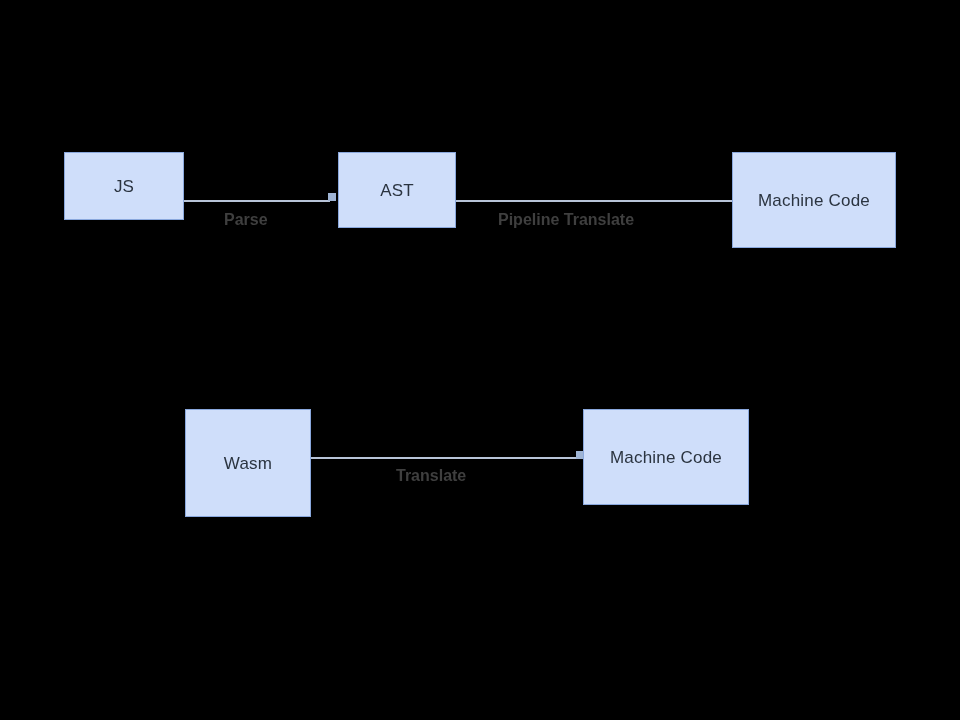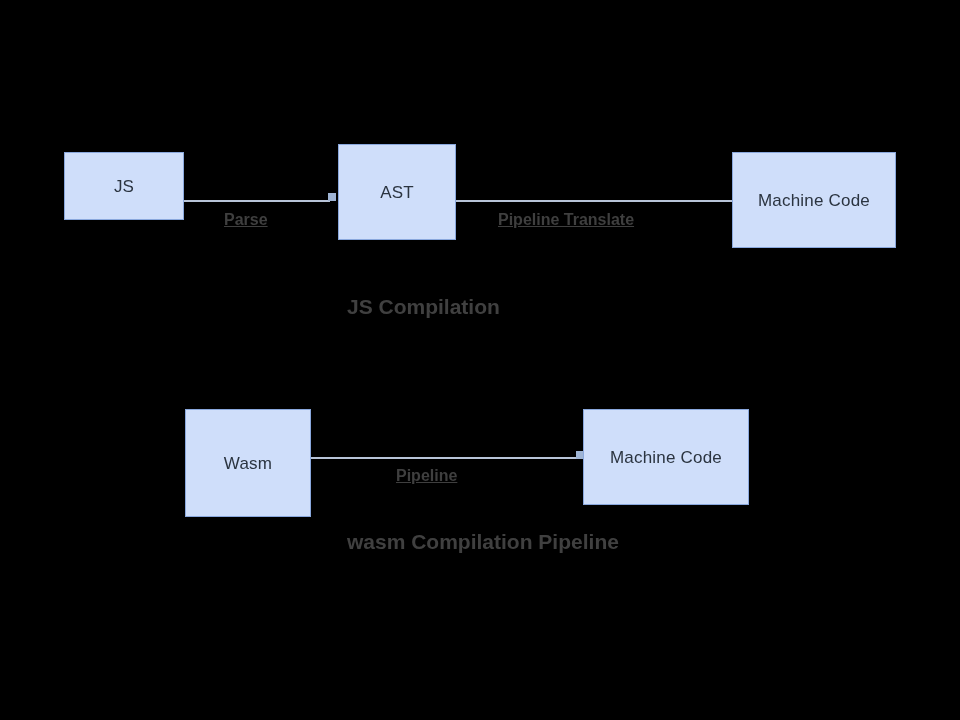--- a/index.html
+++ b/index.html
@@ -32,21 +32,21 @@
     align-items: center;
     justify-content: center;
     color: #2b3440;
     font-size: 17px;
     font-weight: 400;
     letter-spacing: 0.2px;
     line-height: 1;
   }
 
   .node-js        { left: 64px;  top: 152px; width: 120px; height: 68px; align-items: center; }
-  .node-ast       { left: 338px; top: 144px; width: 118px; height: 96px; text-align: center; }
+  .node-ast       { left: 338px; top: 152px; width: 118px; height: 76px; text-align: center; }
   .node-machine-1 { left: 732px; top: 152px; width: 164px; height: 96px; }
   .node-wasm      { left: 185px; top: 409px; width: 126px; height: 108px; }
   .node-machine-2 { left: 583px; top: 409px; width: 166px; height: 96px; }
 
   
   .edge-line {
     position: absolute;
     height: 2px;
     background: #b8c4d8;
   }
@@ -65,21 +65,20 @@
   .marker-mc2    { left: 576px; top: 451px; }
 
   
   .edge-label {
     position: absolute;
     color: #3f3f3f;
     font-size: 16px;
     font-weight: 700;
     white-space: nowrap;
     line-height: 1;
-    text-decoration: underline;
   }
   .label-parse     { left: 224px; top: 212px; }
   .label-optimize  { left: 498px; top: 212px; }
   .label-translate { left: 396px; top: 468px; }
 
   
   .caption {
     position: absolute;
     color: #404040;
     font-size: 21px;
@@ -110,31 +109,29 @@
   </div>
 
   <div class="edge-line edge-ast-machine"></div>
 
   <div class="edge-label label-optimize">Pipeline Translate</div>
 
   <div class="node node-machine-1">
     <span>Machine Code</span>
   </div>
 
-  <div class="caption caption-js">JS Compilation</div>
 
   <div class="node node-wasm">
     <span>Wasm</span>
   </div>
 
   <div class="edge-line edge-wasm-mc"></div>
 
   <div class="edge-marker marker-mc2"></div>
 
-  <div class="edge-label label-translate">Pipeline</div>
+  <div class="edge-label label-translate">Translate</div>
 
   <div class="node node-machine-2">
     <span>Machine Code</span>
   </div>
 
-  <div class="caption caption-wasm">wasm Compilation Pipeline</div>
 
 </div>
 
 </body></html>

